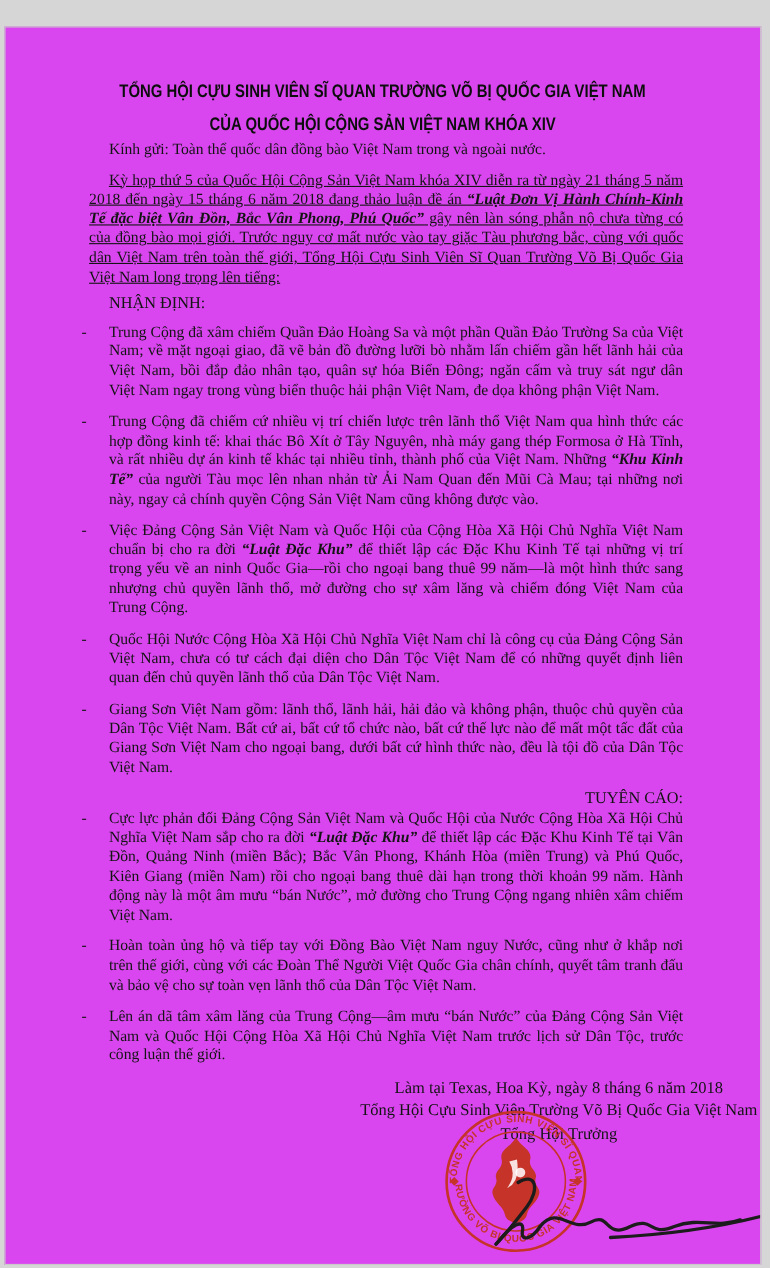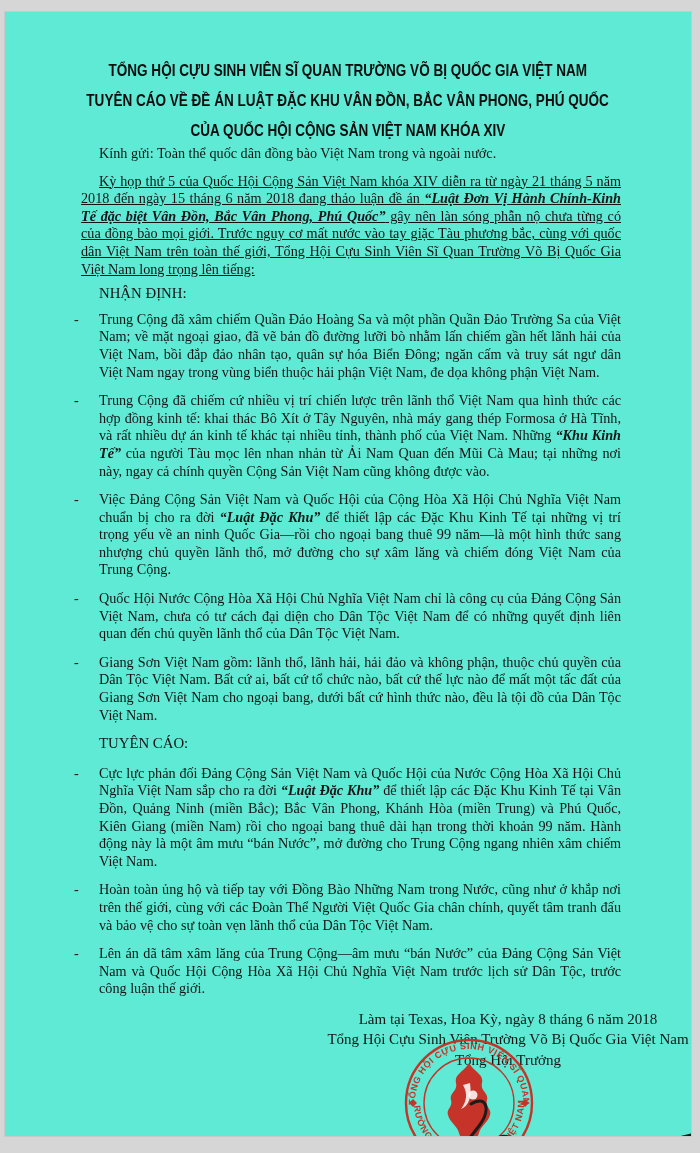--- a/index.html
+++ b/index.html
@@ -3,41 +3,41 @@
 <meta charset="utf-8">
 <style>
   html,body { margin:0; padding:0; }
   body {
     width:700px; height:1153px; position:relative;
     background:#d6d6d6;
     font-family:"Liberation Serif", serif;
     -webkit-font-smoothing:antialiased;
   }
   .page {
-    position:absolute; left:4px; top:11px;
+    position:absolute; left:4px; top:24px;
     width:688px; height:1126px; box-sizing:border-box;
-    background:#5eead4; border:1px solid #c9c9c9;
+    background:#d946ef; border:1px solid #c9c9c9;
     overflow:hidden;
   }
   .title-block { margin-top:43px; text-align:center; color:#0d0d0d; }
   .title-line {
     font-family:"Liberation Sans", sans-serif;
     font-weight:bold; font-size:16.5px; line-height:30px;
   }
   .title-line > span { display:inline-block; transform:scaleX(0.82); transform-origin:50% 50%; white-space:nowrap; }
 
   .content {
     padding:0 70px 0 76px;
     font-size:14.2px; line-height:17.6px; color:#141414;
     text-align:justify;
   }
   .salutation { text-indent:18px; }
   .intro { margin-top:10px; text-indent:18px;text-decoration:underline; }
   .sec-head { margin:7px 0 8px 18px; font-weight:normal; font-size:14.8px; text-align:left; }
-  .sec-head.tc { margin-top:6px; margin-bottom:12px; }
+  .sec-head.tc { margin-top:6px; margin-bottom:0;text-align:right; }
   ul.decl { margin:0; padding:0; list-style:none; }
   ul.decl li { position:relative; padding-left:18px; margin-bottom:11px; }
   ul.decl li .dash { position:absolute; left:-7px; top:0; }
   .bi { font-weight:bold; font-style:italic; }
 
   .closing {
     margin:8px 0 0 216px; width:422px;
     text-align:center; font-size:15px; line-height:20.5px;
   }
   .sigblock { position:relative; height:120px; }
@@ -46,21 +46,20 @@
 
   .seal-ring-text { font-family:"Liberation Sans", sans-serif; font-size:9px; font-weight:bold; letter-spacing:0.6px; }
 </style>
 </head>
 <body>
 
 <div class="page">
 
   <div class="title-block">
     <div class="title-line"><span>TỔNG HỘI CỰU SINH VIÊN SĨ QUAN TRƯỜNG VÕ BỊ QUỐC GIA VIỆT NAM</span></div>
-    <div class="title-line"><span>TUYÊN CÁO VỀ ĐỀ ÁN LUẬT ĐẶC KHU VÂN ĐỒN, BẮC VÂN PHONG, PHÚ QUỐC</span></div>
     <div class="title-line"><span>CỦA QUỐC HỘI CỘNG SẢN VIỆT NAM KHÓA XIV</span></div>
   </div>
 
   <div class="content">
 
     <div class="salutation">Kính gửi: Toàn thể quốc dân đồng bào Việt Nam trong và ngoài nước.</div>
 
     <div class="intro"><span>Kỳ họp thứ 5 của Quốc Hội Cộng Sản Việt Nam khóa XIV diễn ra từ ngày 21 tháng 5 năm 2018 đến ngày 15 tháng 6 năm 2018 đang thảo luận đề án </span><span class="bi">“Luật Đơn Vị Hành Chính-Kinh Tế đặc biệt Vân Đồn, Bắc Vân Phong, Phú Quốc”</span><span> gây nên làn sóng phẫn nộ chưa từng có của đồng bào mọi giới. Trước nguy cơ mất nước vào tay giặc Tàu phương bắc, cùng với quốc dân Việt Nam trên toàn thế giới, Tổng Hội Cựu Sinh Viên Sĩ Quan Trường Võ Bị Quốc Gia Việt Nam long trọng lên tiếng:</span></div>
 
     <div class="sec-head">NHẬN ĐỊNH:</div>
@@ -70,21 +69,21 @@
       <li><span class="dash">-</span><span>Trung Cộng đã chiếm cứ nhiều vị trí chiến lược trên lãnh thổ Việt Nam qua hình thức các hợp đồng kinh tế: khai thác Bô Xít ở Tây Nguyên, nhà máy gang thép Formosa ở Hà Tĩnh, và rất nhiều dự án kinh tế khác tại nhiều tỉnh, thành phố của Việt Nam. Những </span><span class="bi">“Khu Kinh Tế”</span><span> của người Tàu mọc lên nhan nhản từ Ải Nam Quan đến Mũi Cà Mau; tại những nơi này, ngay cả chính quyền Cộng Sản Việt Nam cũng không được vào.</span></li>
       <li><span class="dash">-</span><span>Việc Đảng Cộng Sản Việt Nam và Quốc Hội của Cộng Hòa Xã Hội Chủ Nghĩa Việt Nam chuẩn bị cho ra đời </span><span class="bi">“Luật Đặc Khu”</span><span> để thiết lập các Đặc Khu Kinh Tế tại những vị trí trọng yếu về an ninh Quốc Gia—rồi cho ngoại bang thuê 99 năm—là một hình thức sang nhượng chủ quyền lãnh thổ, mở đường cho sự xâm lăng và chiếm đóng Việt Nam của Trung Cộng.</span></li>
       <li><span class="dash">-</span><span>Quốc Hội Nước Cộng Hòa Xã Hội Chủ Nghĩa Việt Nam chỉ là công cụ của Đảng Cộng Sản Việt Nam, chưa có tư cách đại diện cho Dân Tộc Việt Nam để có những quyết định liên quan đến chủ quyền lãnh thổ của Dân Tộc Việt Nam.</span></li>
       <li><span class="dash">-</span><span>Giang Sơn Việt Nam gồm: lãnh thổ, lãnh hải, hải đảo và không phận, thuộc chủ quyền của Dân Tộc Việt Nam. Bất cứ ai, bất cứ tổ chức nào, bất cứ thế lực nào để mất một tấc đất của Giang Sơn Việt Nam cho ngoại bang, dưới bất cứ hình thức nào, đều là tội đồ của Dân Tộc Việt Nam.</span></li>
     </ul>
 
     <div class="sec-head tc">TUYÊN CÁO:</div>
 
     <ul class="decl">
       <li><span class="dash">-</span><span>Cực lực phản đối Đảng Cộng Sản Việt Nam và Quốc Hội của Nước Cộng Hòa Xã Hội Chủ Nghĩa Việt Nam sắp cho ra đời </span><span class="bi">“Luật Đặc Khu”</span><span> để thiết lập các Đặc Khu Kinh Tế tại Vân Đồn, Quảng Ninh (miền Bắc); Bắc Vân Phong, Khánh Hòa (miền Trung) và Phú Quốc, Kiên Giang (miền Nam) rồi cho ngoại bang thuê dài hạn trong thời khoản 99 năm. Hành động này là một âm mưu “bán Nước”, mở đường cho Trung Cộng ngang nhiên xâm chiếm Việt Nam.</span></li>
-      <li><span class="dash">-</span><span>Hoàn toàn ủng hộ và tiếp tay với Đồng Bào Những Nam trong Nước, cũng như ở khắp nơi trên thế giới, cùng với các Đoàn Thể Người Việt Quốc Gia chân chính, quyết tâm tranh đấu và bảo vệ cho sự toàn vẹn lãnh thổ của Dân Tộc Việt Nam.</span></li>
+      <li><span class="dash">-</span><span>Hoàn toàn ủng hộ và tiếp tay với Đồng Bào Việt Nam nguy Nước, cũng như ở khắp nơi trên thế giới, cùng với các Đoàn Thể Người Việt Quốc Gia chân chính, quyết tâm tranh đấu và bảo vệ cho sự toàn vẹn lãnh thổ của Dân Tộc Việt Nam.</span></li>
       <li><span class="dash">-</span><span>Lên án dã tâm xâm lăng của Trung Cộng—âm mưu “bán Nước” của Đảng Cộng Sản Việt Nam và Quốc Hội Cộng Hòa Xã Hội Chủ Nghĩa Việt Nam trước lịch sử Dân Tộc, trước công luận thế giới.</span></li>
     </ul>
 
     <div class="closing">
       <div>Làm tại Texas, Hoa Kỳ, ngày 8 tháng 6 năm 2018</div>
       <div>Tổng Hội Cựu Sinh Viên Trường Võ Bị Quốc Gia Việt Nam</div>
       <div>Tổng Hội Trưởng</div>
     </div>
 
     <div class="sigblock">

